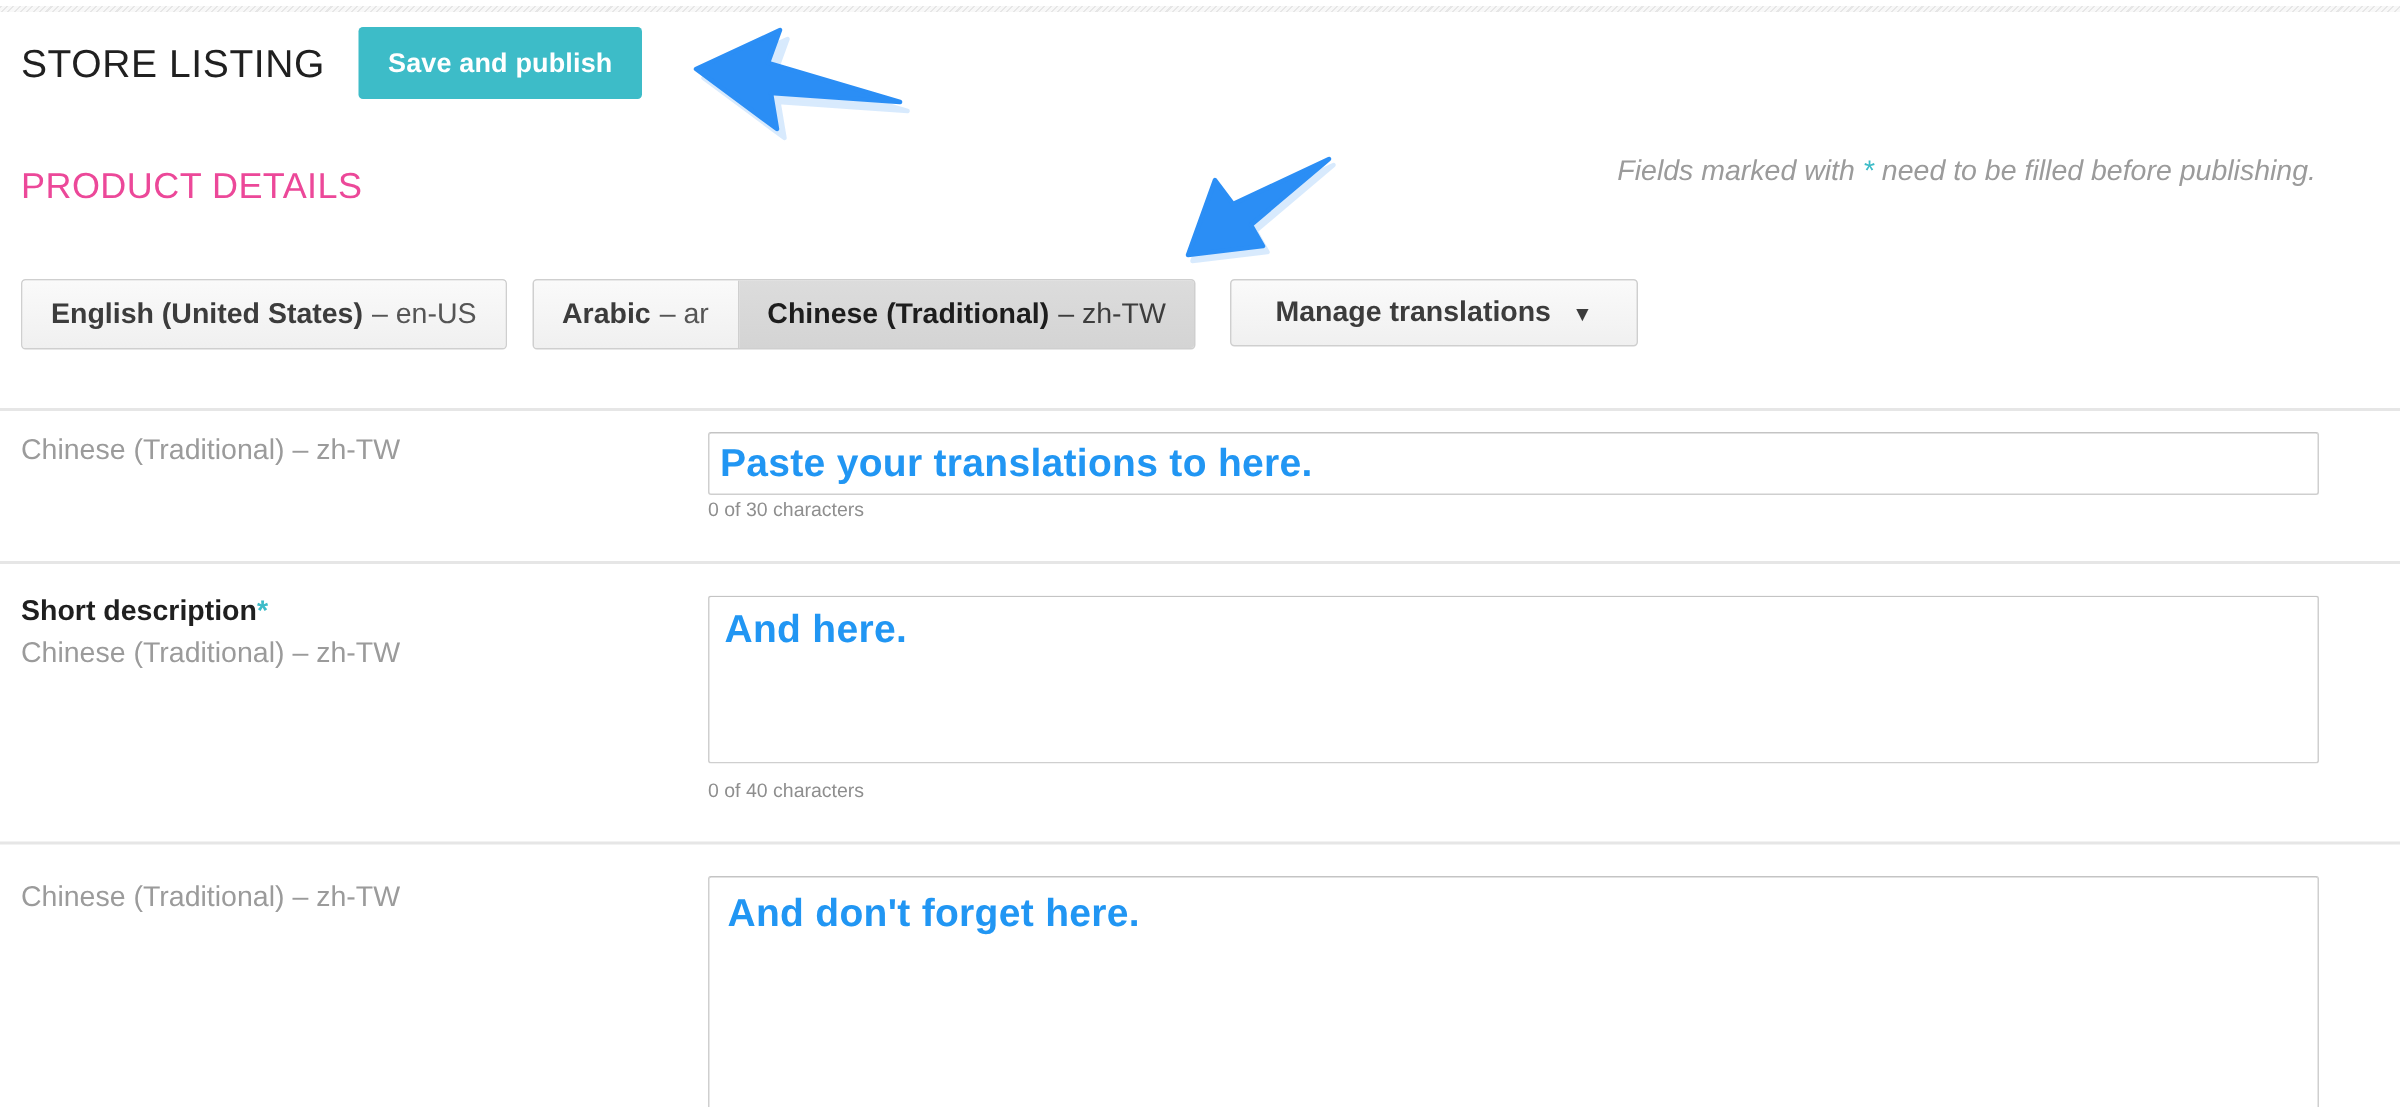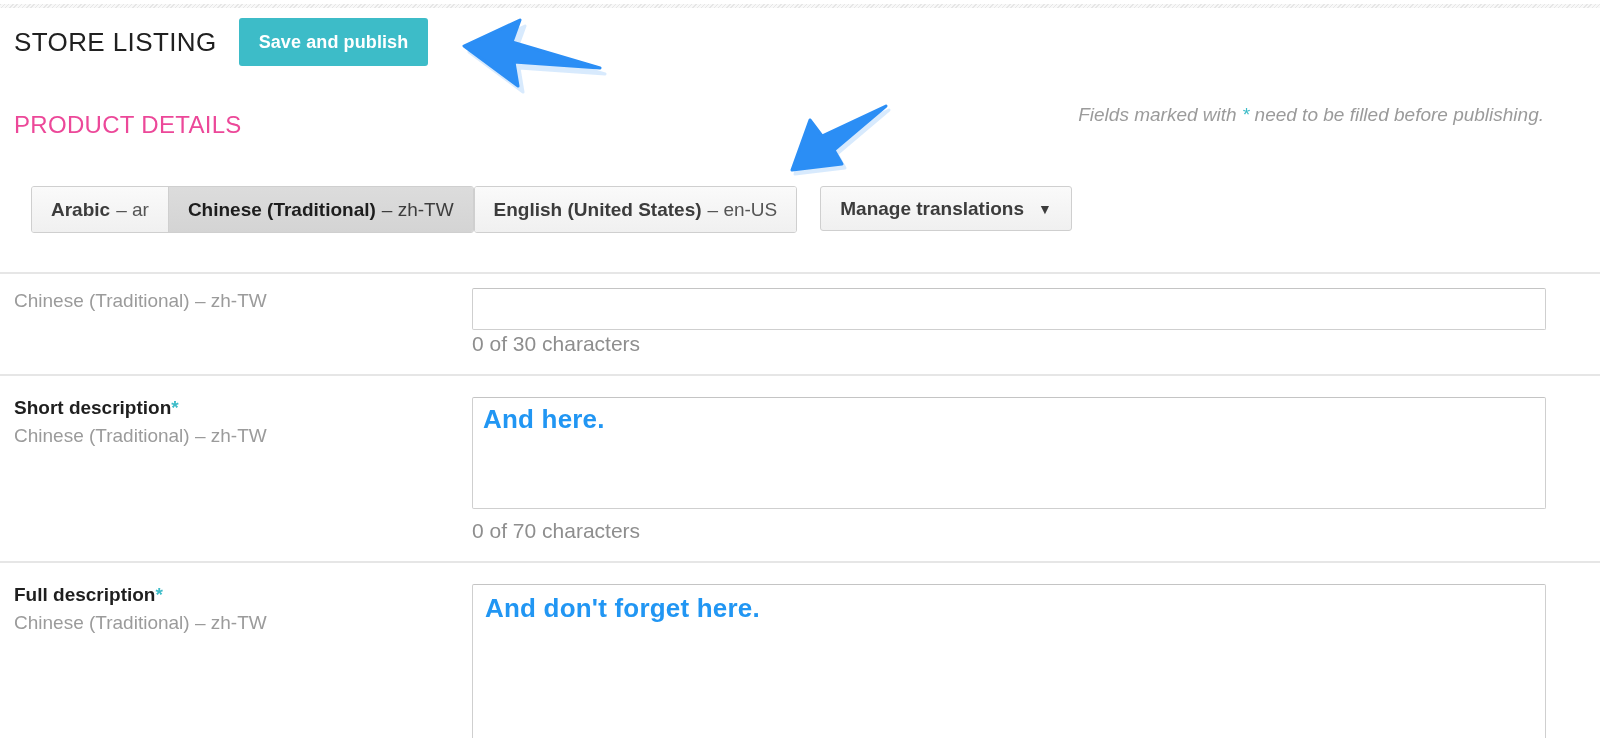--- a/index.html
+++ b/index.html
@@ -121,21 +121,21 @@
     color: #555;
     margin-left: 6px;
   }
   .tab.active .code { color: #3d3d3d; }
 
   .manage-btn {
     display: flex;
     align-items: center;
     height: 45px;
     margin-left: 23px;
-    padding: 0 19px;
+    padding: 0 29px;
     font-size: 19px;
     font-weight: bold;
     color: #3c3c3c;
     background: linear-gradient(#fafafa, #f0f0f0);
     border: 1px solid #cfcfcf;
     border-radius: 3px;
     cursor: pointer;
     white-space: nowrap;
   }
   .manage-btn .caret {
@@ -176,21 +176,21 @@
     left: 472px;
     width: 1074px;
     background: #ffffff;
     border: 1px solid #cfcfcf;
     border-top-color: #c4c4c4;
     border-radius: 2px;
   }
   .counter {
     position: absolute;
     left: 472px;
-    font-size: 21px;
+    font-size: 13px;
     color: #8e8e8e;
     white-space: nowrap;
   }
 
   
   .callout {
     position: absolute;
     font-size: 26px;
     font-weight: bold;
     color: #2196f3;
@@ -221,36 +221,36 @@
     <button class="save-btn">Save and publish</button>
   </div>
 
   <div class="section-title">PRODUCT DETAILS</div>
 
   <div class="required-note">
     <span>Fields marked with </span><span class="star">*</span><span> need to be filled before publishing.</span>
   </div>
 
   <div class="tab-row">
+    <div class="tab-group">
+      <div class="tab">
+        <span>English (United States)</span>
+        <span class="code">– en-US</span>
+      </div>
+    </div>
     <div class="tab-group" style="margin-left:17px;">
       <div class="tab">
         <span>Arabic</span>
         <span class="code">– ar</span>
       </div>
       <div class="tab active">
         <span>Chinese (Traditional)</span>
         <span class="code">– zh-TW</span>
       </div>
     </div>
-    <div class="tab-group">
-      <div class="tab">
-        <span>English (United States)</span>
-        <span class="code">– en-US</span>
-      </div>
-    </div>
     <div class="manage-btn">
       <span>Manage translations</span>
       <span class="caret">▼</span>
     </div>
   </div>
 
   <div class="divider" style="top:272px;"></div>
 
   <div class="field-label" style="top:285px;">
     <div class="sub">Chinese (Traditional) – zh-TW</div>
@@ -258,30 +258,30 @@
   <div class="field-input" style="top:288px; height:42px;"></div>
   <div class="counter" style="top:332px;">0 of 30 characters</div>
 
   <div class="divider" style="top:374px;"></div>
 
   <div class="field-label" style="top:396px;">
     <div class="name"><span>Short description</span><span class="star">*</span></div>
     <div class="sub">Chinese (Traditional) – zh-TW</div>
   </div>
   <div class="field-input" style="top:397px; height:112px;"></div>
-  <div class="counter" style="top:519px;">0 of 70 characters</div>
+  <div class="counter" style="top:519px;">0 of 40 characters</div>
 
   <div class="divider" style="top:561px;"></div>
 
   <div class="field-label" style="top:583px;">
-    <div class="name"><span>Full description</span><span class="star">*</span></div>
     <div class="sub">Chinese (Traditional) – zh-TW</div>
   </div>
   <div class="field-input" style="top:584px; height:160px;"></div>
 
+  <div class="callout" style="left:480px; top:293px;">Paste your translations to here.</div>
 
   <div class="callout" style="left:483px; top:404px;">And here.</div>
 
   <div class="callout" style="left:485px; top:593px;">And don't forget here.</div>
 
   <svg class="arrow" style="left:462px; top:14px;" width="150" height="80" viewBox="0 0 150 80">
     <g transform="translate(2,2)">
       <path d="M2,32 L58,6 L50,28 L138,54 L52,48 L56,72 Z" fill="#2b8ef5" stroke="#2b8ef5" stroke-width="3" stroke-linejoin="round" opacity="0.18" transform="translate(3,4)"></path>
     </g>
     <path d="M2,32 L58,6 L50,28 L138,54 L52,48 L56,72 Z" fill="#2b8ef5" stroke="#2b8ef5" stroke-width="3" stroke-linejoin="round"></path>

